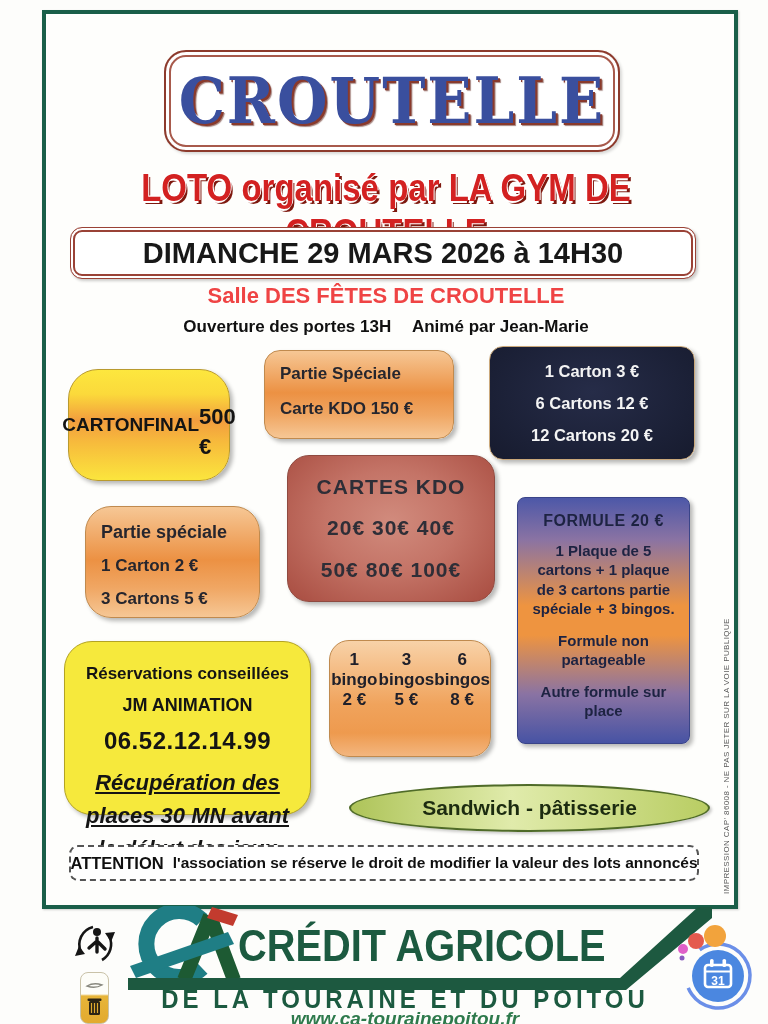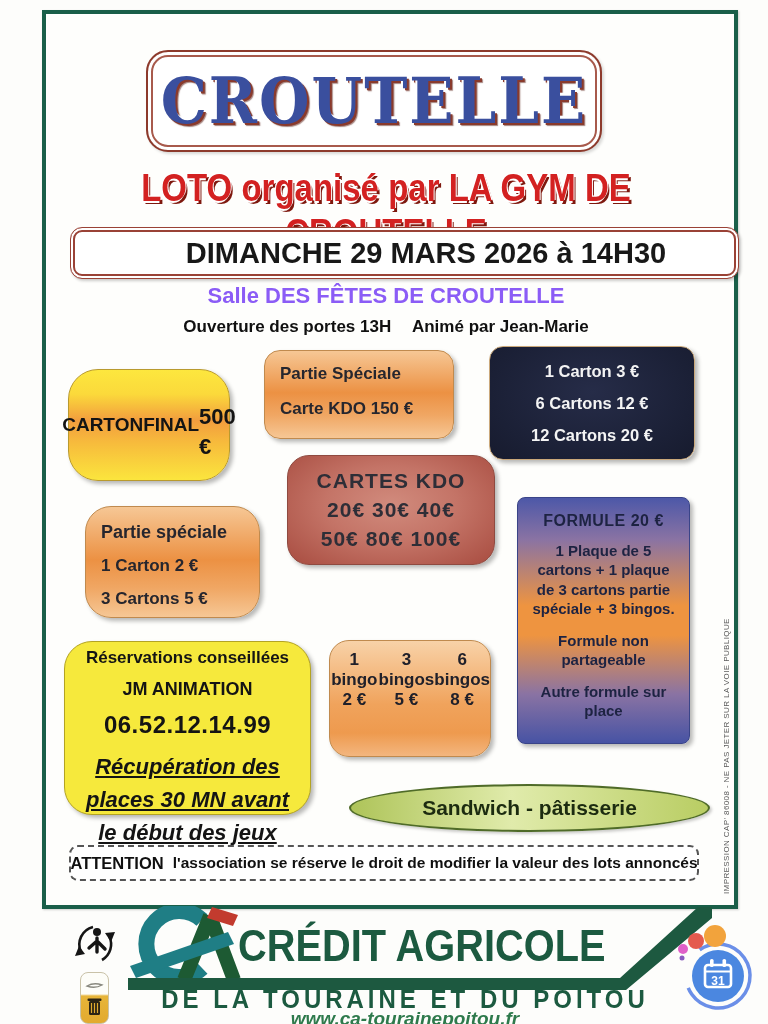--- a/index.html
+++ b/index.html
@@ -3,71 +3,71 @@
 <meta charset="utf-8">
 <style>
   html,body{margin:0;padding:0;background:#ffffff;}
   .page{position:relative;width:768px;height:1024px;background:#fdfdfb;overflow:hidden;
         font-family:"Liberation Sans",sans-serif;}
   .abs{position:absolute;}
   
   .frame{left:42px;top:10px;width:688px;height:891px;border:4px solid #1a5f49;
          background:#fefefc;box-shadow:inset 1px 1px 0 rgba(255,255,255,.7),1px 1px 2px rgba(0,0,0,.18);}
   
-  .title-box{left:146px;top:50px;width:452px;height:98px;background:#fff;
+  .title-box{left:164px;top:50px;width:452px;height:98px;background:#fff;
              border:2px solid #8d3a2c;border-radius:22px;
              box-shadow:inset 0 0 0 3px #fff,inset 0 0 0 5px #a85a4c,2px 2px 3px rgba(0,0,0,.15);
              display:flex;align-items:center;justify-content:center;}
   .title-text{font-family:"DejaVu Serif",serif;font-weight:bold;font-size:58px;color:#3a4f9e;
               letter-spacing:2px;transform:scaleY(1.08);
               text-shadow:-2px -2px 0 #ffffff,2px 2px 0 #8a3a2c,3px 3px 1px rgba(90,30,20,.55);}
   .loto{left:42px;top:166px;width:688px;text-align:center;font-size:33px;font-weight:bold;
         color:#d32121;transform:scaleY(1.18);transform-origin:50% 0;
         text-shadow:-1px -1px 0 #fff,1px -1px 0 #fff,-1px 1px 0 #fff,2px 2px 0 #7e180e;}
   .date-box{left:70px;top:227px;width:624px;height:50px;background:#fff;border:1px solid #9a4236;
             border-radius:12px;box-shadow:inset 0 0 0 2px #fff,inset 0 0 0 4px #9a4236,2px 2px 3px rgba(0,0,0,.2);
             display:flex;align-items:center;justify-content:center;
-            font-size:29px;font-weight:bold;color:#181818;padding-left:43px;}
-  .venue{left:42px;top:283px;width:688px;text-align:center;font-size:22px;font-weight:bold;color:#8b5cf6;}
+            font-size:29px;font-weight:bold;color:#181818;}
+  .venue{left:42px;top:283px;width:688px;text-align:center;font-size:22px;font-weight:bold;color:#ef4444;}
   .info-row{left:42px;top:317px;width:688px;text-align:center;font-size:17px;font-weight:bold;color:#101010;}
   .info-row span{margin:0 8px;}
   
   .pbox{position:absolute;font-weight:bold;box-shadow:3px 3px 4px rgba(0,0,0,.28);}
   .box-carton-final{left:68px;top:369px;width:160px;height:110px;border-radius:30px;
         background:linear-gradient(180deg,#fde73e 0%,#fbd93b 22%,#f29d3e 46%,#f7bb3c 66%,#fbe53d 100%);
         border:1px solid #b99a2e;display:flex;flex-direction:row;align-items:center;justify-content:center;
         color:#141414;font-size:19px;line-height:1.35;}
   .box-carton-final .big{margin-top:13px;font-size:22px;}
   .box-pskdo{left:264px;top:350px;width:190px;height:89px;border-radius:16px;
         background:linear-gradient(180deg,#f6c795 0%,#ec9143 48%,#f0a764 74%,#f6c795 100%);
         border:1px solid #c08a4e;padding:13px 0 0 15px;box-sizing:border-box;
         color:#26262e;font-size:17px;}
   .box-pskdo div{margin-bottom:15px;}
   .box-cartons{left:489px;top:346px;width:206px;height:114px;border-radius:14px;
         background:radial-gradient(ellipse at 50% 40%,#262c48 0%,#1b2036 70%,#171b2e 100%);
         border:1px solid #caa87a;display:flex;flex-direction:column;justify-content:space-around;
         padding:8px 16px;box-sizing:border-box;text-align:center;color:#f4f4f4;font-size:16.5px;}
-  .box-cartes-kdo{left:287px;top:455px;width:208px;height:110px;border-radius:22px;
+  .box-cartes-kdo{left:287px;top:455px;width:208px;height:147px;border-radius:22px;
         background:radial-gradient(ellipse at 50% 45%,#d18b7d 0%,#c47467 45%,#a84c40 100%);
         border:1px solid #8f4a40;display:flex;flex-direction:column;justify-content:space-around;
         padding:10px 0;box-sizing:border-box;text-align:center;color:#2e2e37;font-size:21px;letter-spacing:1px;}
   .box-ps2{left:85px;top:506px;width:175px;height:112px;border-radius:26px;
         background:linear-gradient(180deg,#f6c795 0%,#ec9143 48%,#f0a764 74%,#f6c795 100%);
         border:1px solid #c08a4e;padding:15px 0 0 15px;box-sizing:border-box;color:#26262e;font-size:17px;}
   .box-ps2 .t{font-size:18px;margin-bottom:13px;}
   .box-ps2 div{margin-bottom:13px;}
   .box-formule{left:517px;top:497px;width:173px;height:247px;border-radius:8px;
         background:linear-gradient(180deg,#4d58a8 0%,#8a73a3 17%,#ee9440 44%,#ee9440 56%,#8a73a3 80%,#4753a4 100%);
         border:1px solid #3a4488;padding:13px 9px 0;box-sizing:border-box;text-align:center;
         color:#1d2342;font-size:15px;line-height:1.3;}
   .box-formule .t{font-size:16px;letter-spacing:.5px;margin-bottom:9px;}
   .box-formule .b{margin-bottom:12px;}
   .box-formule .n{margin-bottom:12px;}
   .box-resa{left:64px;top:641px;width:247px;height:174px;border-radius:28px;background:#f6e93c;
-        border:1px solid #b3a324;padding:6px 12px 0;box-sizing:border-box;text-align:center;
+        border:1px solid #b3a324;padding:22px 12px 0;box-sizing:border-box;text-align:center;
         color:#141414;}
   .box-resa .l1{font-size:17px;margin-bottom:11px;}
   .box-resa .l2{font-size:18px;margin-bottom:11px;}
   .box-resa .ph{font-size:24px;margin-bottom:11px;letter-spacing:.5px;}
   .box-resa .pk{font-size:22px;text-decoration:underline;line-height:1.5;font-style:italic;}
   .box-bingos{left:329px;top:640px;width:162px;height:117px;border-radius:20px;
         background:linear-gradient(180deg,#f8d2a8 0%,#f0a35c 55%,#ee9a4e 80%,#f3b67f 100%);
         border:1px solid #c08a4e;display:flex;flex-direction:row;justify-content:space-around;
         padding:9px 0;box-sizing:border-box;text-align:center;color:#20202a;font-size:17px;}
   .sandwich{left:349px;top:784px;width:357px;height:44px;border-radius:50%;

